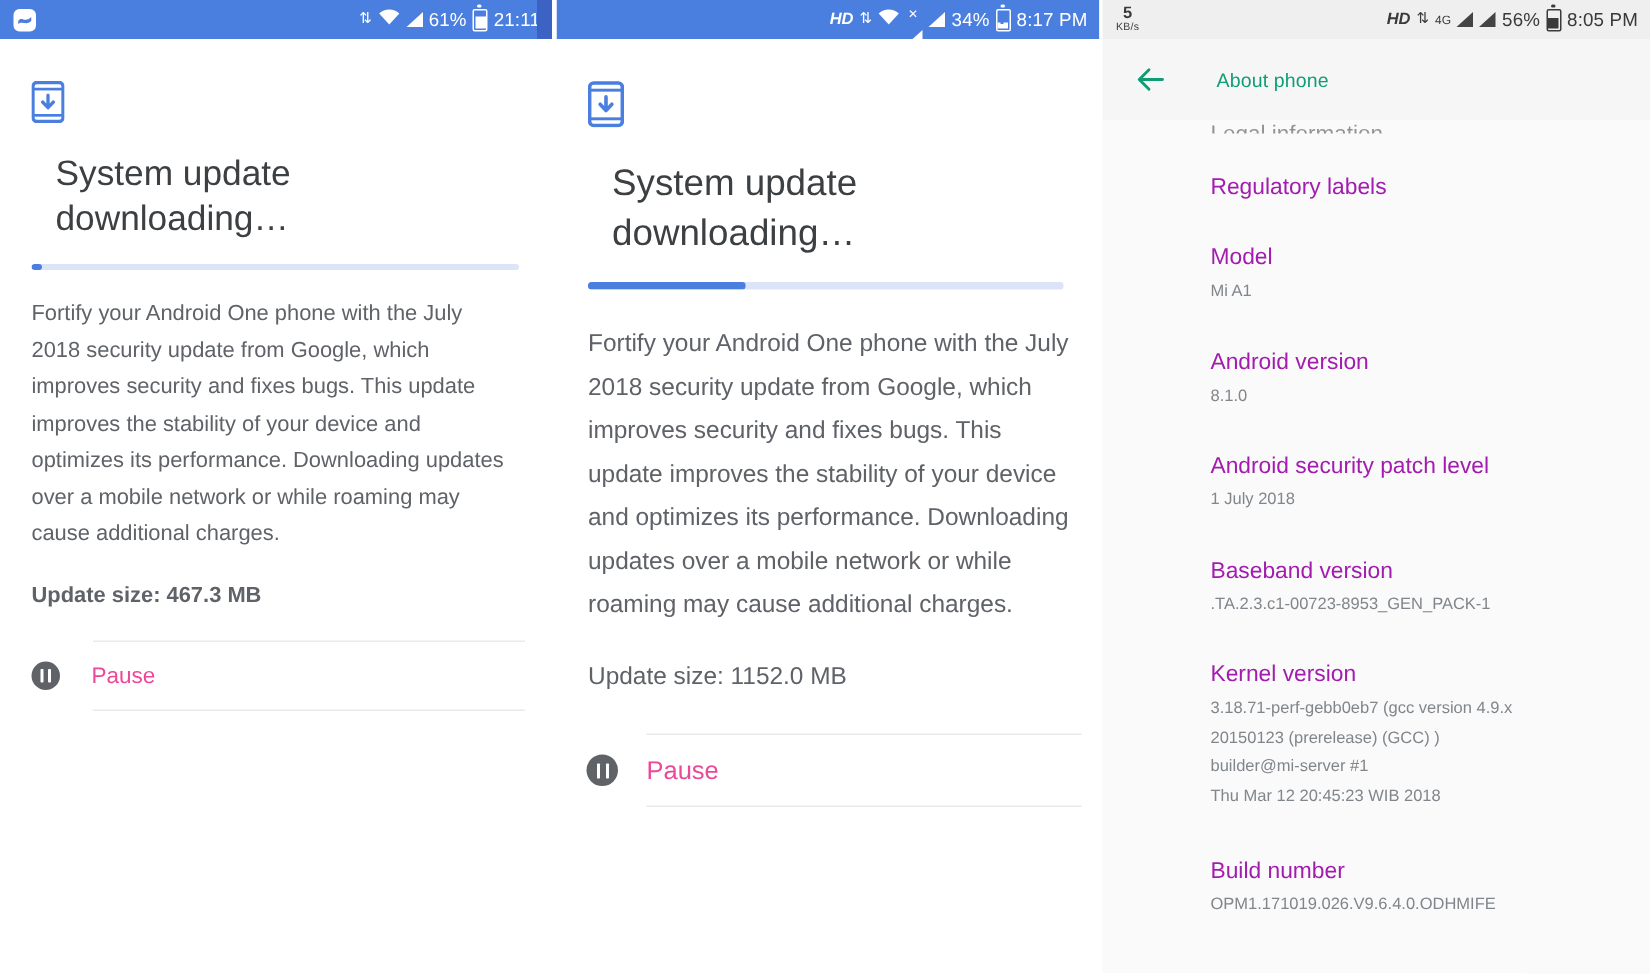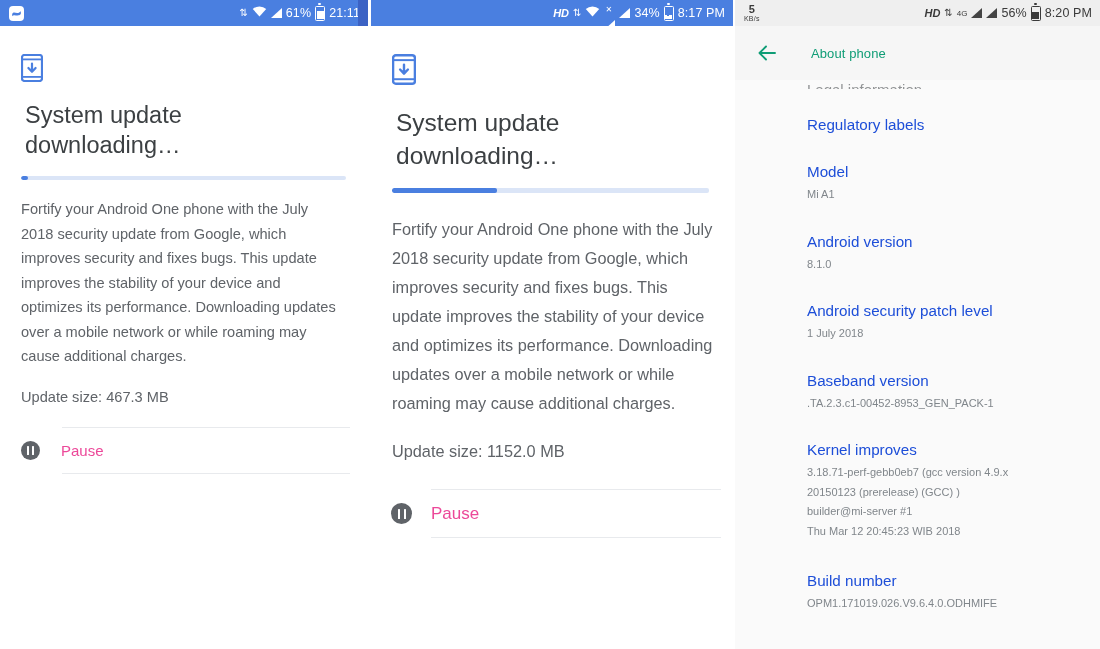--- a/index.html
+++ b/index.html
@@ -59,40 +59,40 @@
   .batt:before{content:"";position:absolute;left:2px;top:-3.4px;width:3px;height:2px;background:currentColor;border-radius:1px;}
   .batt-fill{position:absolute;left:0.6px;right:0.6px;bottom:0.6px;background:currentColor;}
   .batt.charging:after{content:"";position:absolute;left:2.4px;top:2px;width:2px;height:7px;background:#4a7fe0;}
 
   
   .update-body{padding:0;}
   .dl-icon{margin:28px 0 0 21px;}
   .dl-icon svg{display:block;}
   .upd-title{
     color:#3c4043;font-weight:normal;
-    margin:4px;padding:0 24px 0 21px;
+    margin:16px;padding:0 24px 0 21px;
   }
   #panel-1 .upd-title{font-size:23.5px;line-height:30px;margin-top:18px;}
   #panel-2 .upd-title{font-size:24.5px;line-height:33px;margin-top:21px;padding-right:46px;}
 
   .progress{
     position:relative;height:4px;border-radius:2px;background:#dbe5f7;
     margin:16px 22px 0 21px;overflow:hidden;
   }
   #panel-2 .progress{margin:16px 24px 0 21px;height:5px;}
   .progress .bar{position:absolute;left:0;top:0;bottom:0;background:#4a7fe0;border-radius:2px;}
 
   .upd-desc{
     color:#5f6368;margin:0;padding:0 24px 0 21px;
   }
   #panel-1 .upd-desc{font-size:14.6px;line-height:24.5px;margin-top:17px;}
   #panel-2 .upd-desc{font-size:16.3px;line-height:29px;margin-top:22px;padding-right:20px;}
 
   .upd-size{color:#5f6368;padding:0 21px;}
-  #panel-1 .upd-size{font-size:14.6px;margin-top:20px;}
+  #panel-1 .upd-size{font-size:14.6px;margin-top:20px;font-weight:bold;}
   #panel-2 .upd-size{font-size:16.3px;margin-top:24px;}
 
   .action-row{position:relative;margin-top:22px;}
   #panel-2 .action-row{margin-top:28px;}
   .action-row .divider{height:1px;background:#e8eaed;margin-left:62px;margin-right:18px;}
   #panel-2 .action-row .divider{margin-left:60px;margin-right:12px;}
   .action-inner{display:flex;align-items:center;padding:0;}
   .action-inner .hit{display:flex;align-items:center;width:100%;padding:13px 0;}
   .pause-ic{
     width:19px;height:19px;border-radius:50%;background:#5f6368;
@@ -120,21 +120,21 @@
   .app-title{color:#0f9d76;font-size:13px;margin-left:32px;letter-spacing:.1px;}
 
   .about-list{position:relative;background:#fafafa;height:569px;overflow:hidden;}
   .about-inner{position:relative;padding:0 0 0 72px;}
   .clip-row{
     color:#3c4043;font-size:15px;height:9px;overflow:hidden;
     margin-top:0;line-height:19px;opacity:.55;
   }
   .about-item{margin-top:27px;}
   .about-item:first-of-type{margin-top:0;}
-  .ai-label{color:#1d4ed8;font-size:15.2px;line-height:20px;}
+  .ai-label{color:#a21caf;font-size:15.2px;line-height:20px;}
   .ai-value{color:#80868b;font-size:11px;line-height:19.5px;margin-top:3px;white-space:pre-line;}
   .scroll-track{position:absolute;right:2px;top:0;width:3px;height:100%;}
 </style>
 </head>
 <body>
 
 <div class="stage">
 
   <div class="panel" id="panel-1">
 
@@ -270,21 +270,21 @@
       <div class="sb-right">
         <span class="sb-text sb-hd">HD</span>
         <span class="sb-updown">⇅</span>
         <span class="sb-4g">4G</span>
         <span class="tri tri-d"></span>
         <span class="tri tri-d"></span>
         <span class="sb-text">56%</span>
         <span class="batt">
             <span class="batt-fill" style="height:56%"></span>
           </span>
-        <span class="sb-text">8:20 PM</span>
+        <span class="sb-text">8:05 PM</span>
       </div>
     </div>
 
     <div class="app-bar">
       <span class="back-arrow">
         <svg width="24" height="24" viewBox="0 0 24 24">
           <path d="M20 12 H5 M11 5.5 L4.5 12 L11 18.5" fill="none" stroke="#0f9d76" stroke-width="1.9" stroke-linecap="round" stroke-linejoin="round"></path>
         </svg>
       </span>
       <span class="app-title">About phone</span>
@@ -308,25 +308,25 @@
           <div class="ai-value">8.1.0</div>
         </div>
 
         <div class="about-item">
           <div class="ai-label">Android security patch level</div>
           <div class="ai-value">1 July 2018</div>
         </div>
 
         <div class="about-item">
           <div class="ai-label">Baseband version</div>
-          <div class="ai-value">.TA.2.3.c1-00452-8953_GEN_PACK-1</div>
-        </div>
-
-        <div class="about-item">
-          <div class="ai-label">Kernel improves</div>
+          <div class="ai-value">.TA.2.3.c1-00723-8953_GEN_PACK-1</div>
+        </div>
+
+        <div class="about-item">
+          <div class="ai-label">Kernel version</div>
           <div class="ai-value">3.18.71-perf-gebb0eb7 (gcc version 4.9.x
 20150123 (prerelease) (GCC) )
 builder@mi-server #1
 Thu Mar 12 20:45:23 WIB 2018</div>
         </div>
 
         <div class="about-item" style="margin-top:30px">
           <div class="ai-label">Build number</div>
           <div class="ai-value">OPM1.171019.026.V9.6.4.0.ODHMIFE</div>
         </div>

